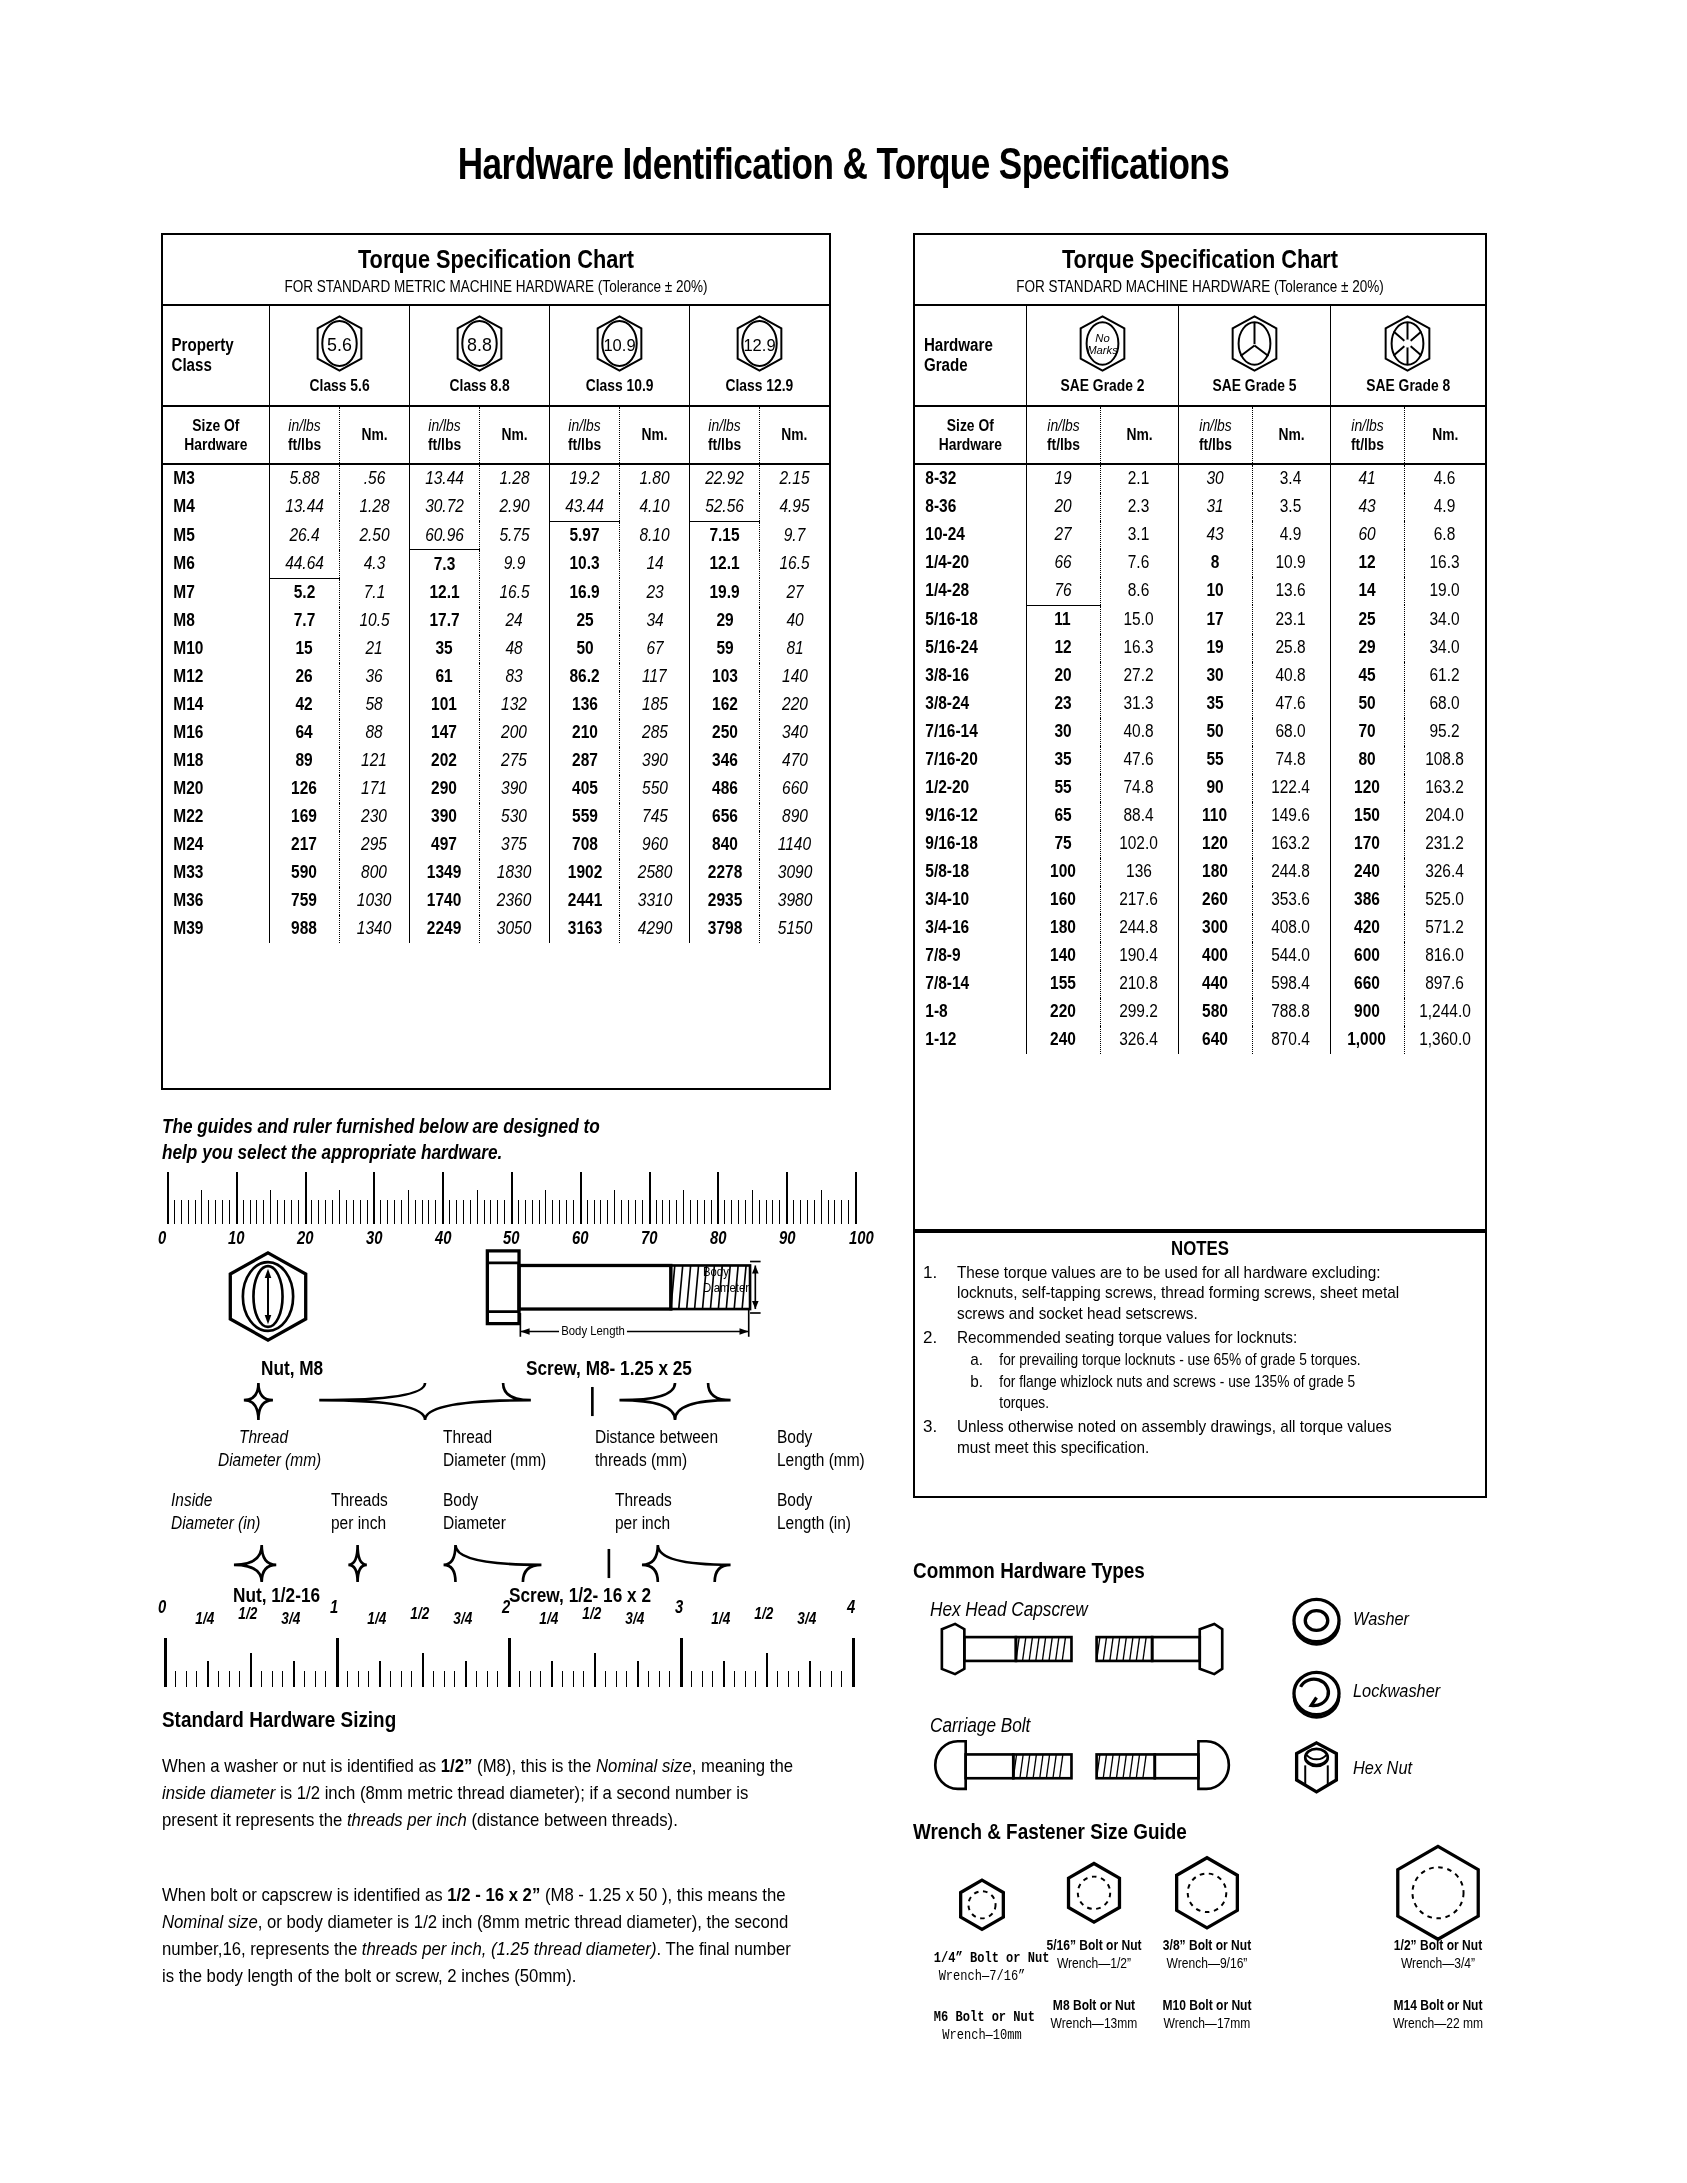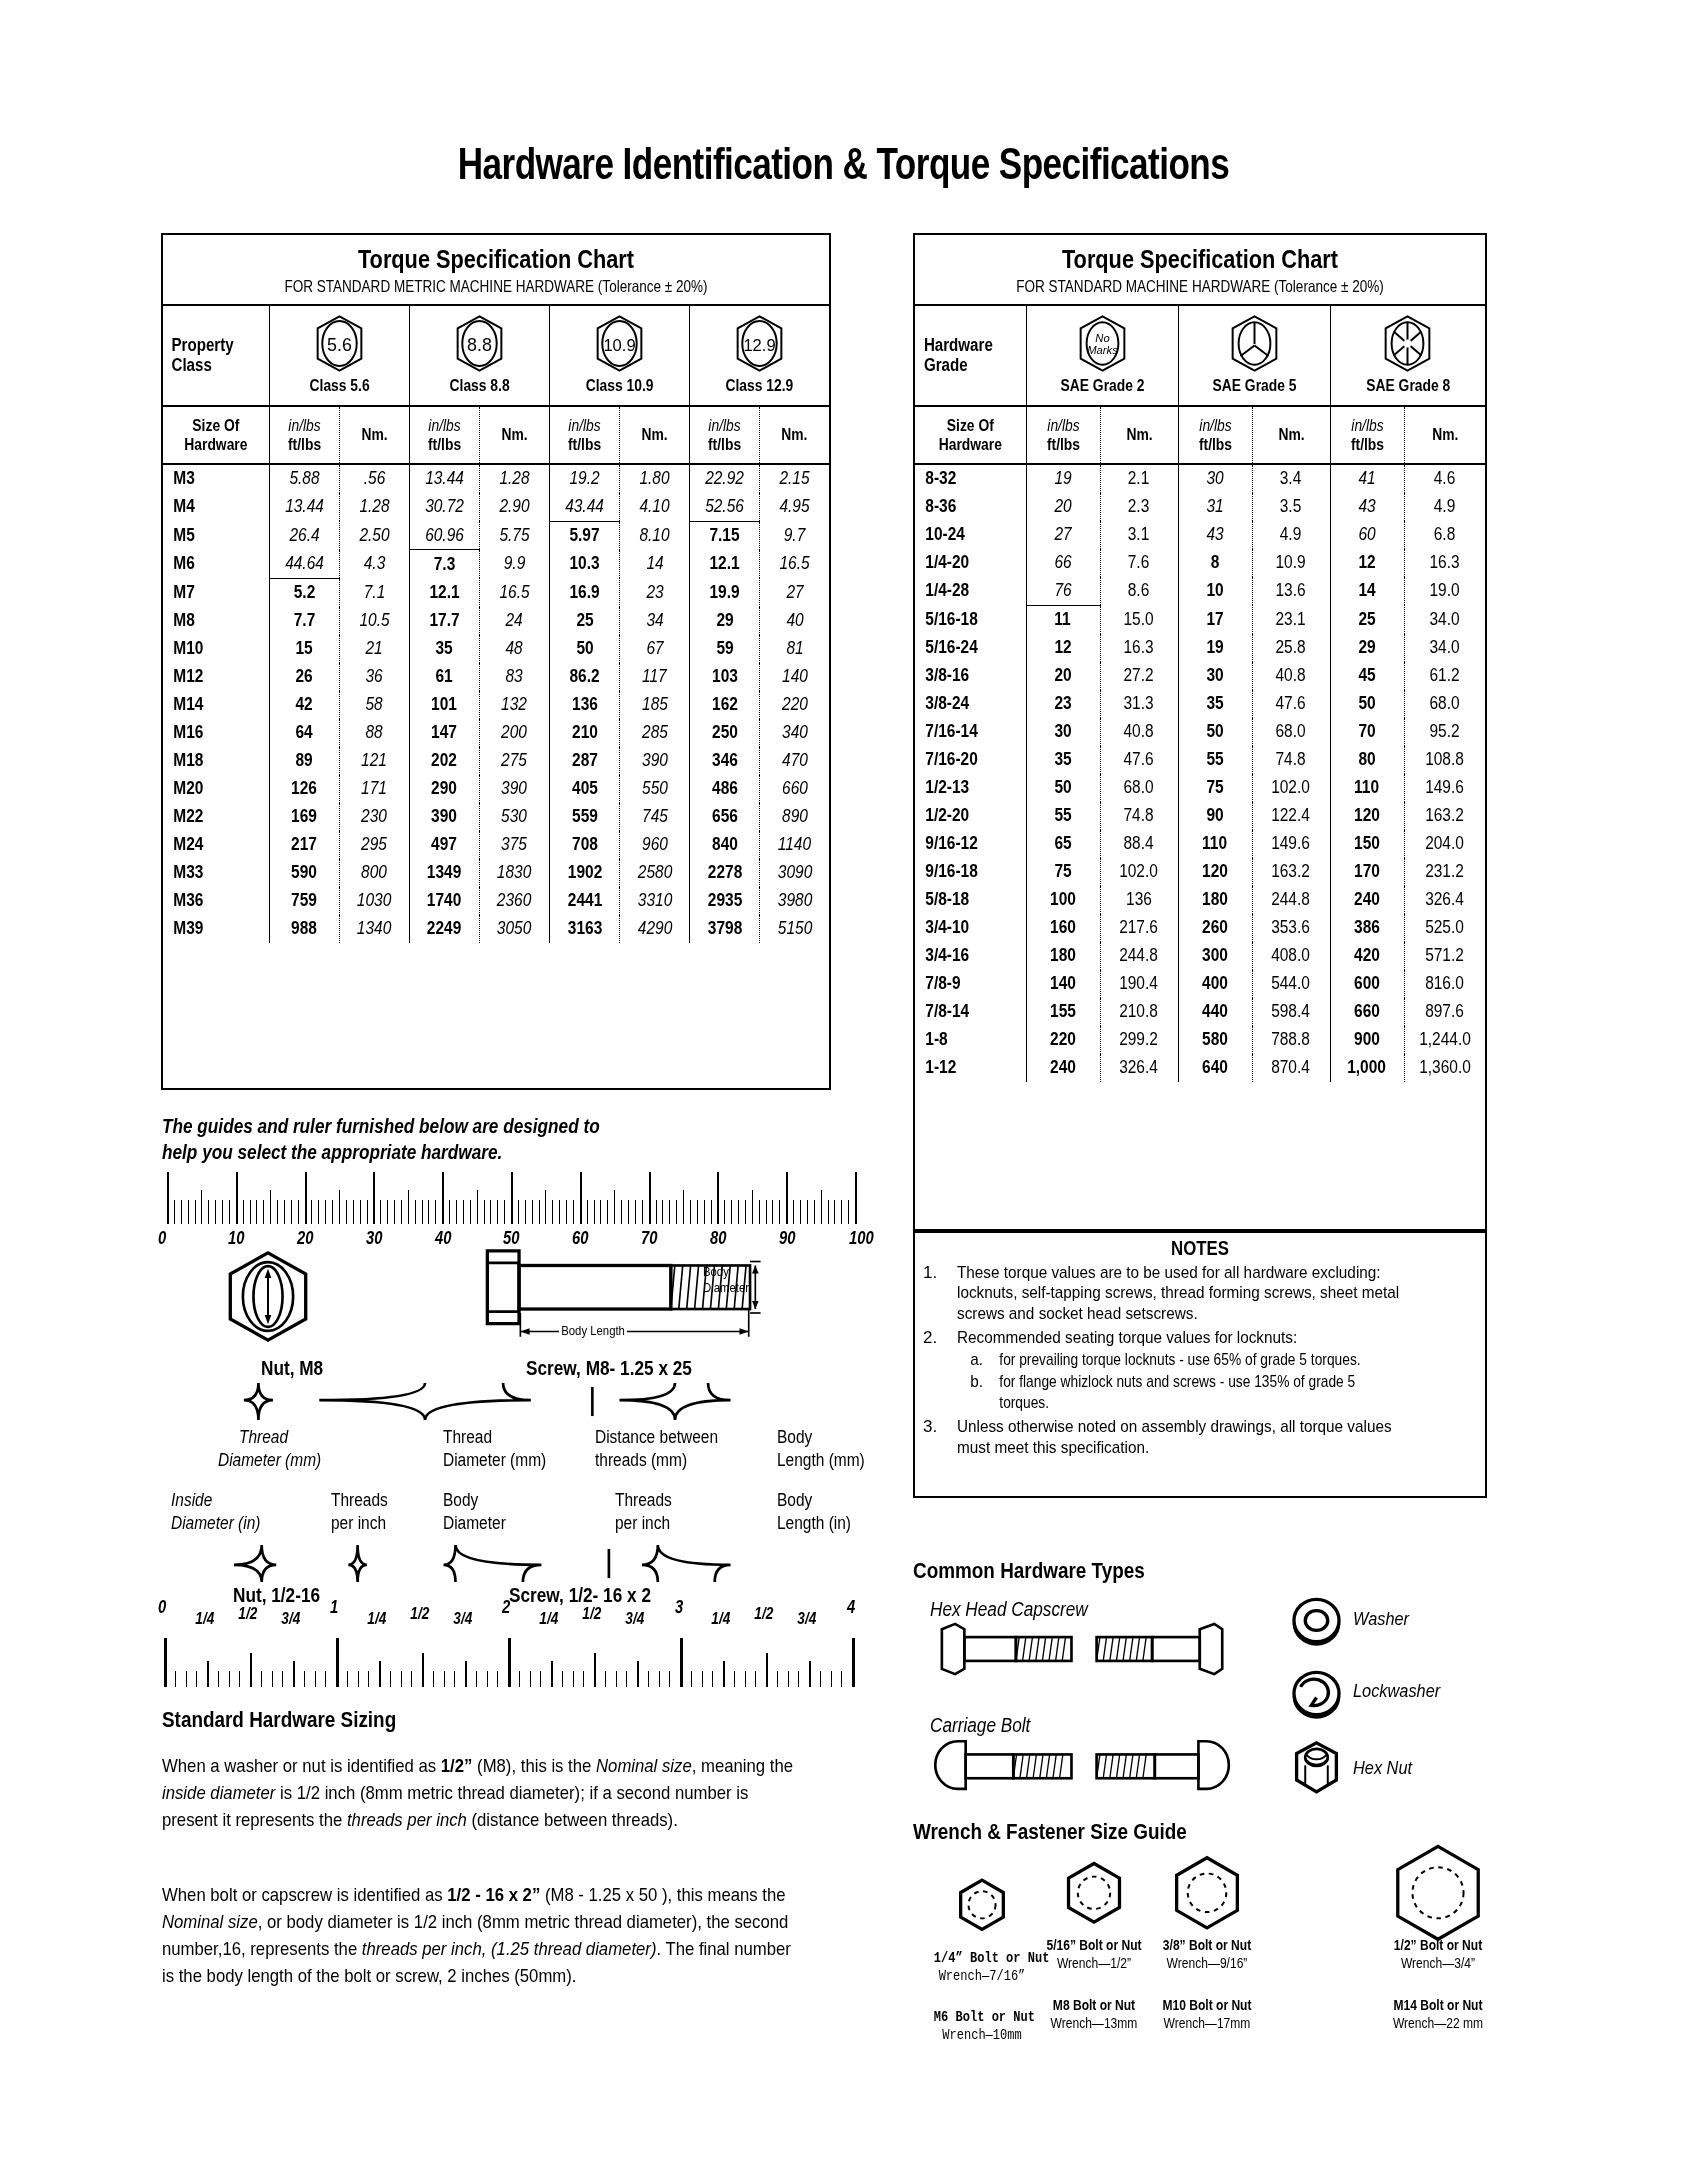--- a/index.html
+++ b/index.html
@@ -550,29 +550,20 @@
             <td class="vdot"><span class="v-plain">95.2</span></td>
           </tr>
           <tr>
             <td class="size"><span>7/16-20</span></td>
             <td class="vsolid"><span class="v-bold">35</span></td>
             <td class="vdot"><span class="v-plain">47.6</span></td>
             <td class="vsolid"><span class="v-bold">55</span></td>
             <td class="vdot"><span class="v-plain">74.8</span></td>
             <td class="vsolid"><span class="v-bold">80</span></td>
             <td class="vdot"><span class="v-plain">108.8</span></td>
-          </tr>
-          <tr>
-            <td class="size"><span>1/2-13</span></td>
-            <td class="vsolid"><span class="v-bold">50</span></td>
-            <td class="vdot"><span class="v-plain">68.0</span></td>
-            <td class="vsolid"><span class="v-bold">75</span></td>
-            <td class="vdot"><span class="v-plain">102.0</span></td>
-            <td class="vsolid"><span class="v-bold">110</span></td>
-            <td class="vdot"><span class="v-plain">149.6</span></td>
           </tr>
           <tr>
             <td class="size"><span>1/2-20</span></td>
             <td class="vsolid"><span class="v-bold">55</span></td>
             <td class="vdot"><span class="v-plain">74.8</span></td>
             <td class="vsolid"><span class="v-bold">90</span></td>
             <td class="vdot"><span class="v-plain">122.4</span></td>
             <td class="vsolid"><span class="v-bold">120</span></td>
             <td class="vdot"><span class="v-plain">163.2</span></td>
           </tr>

